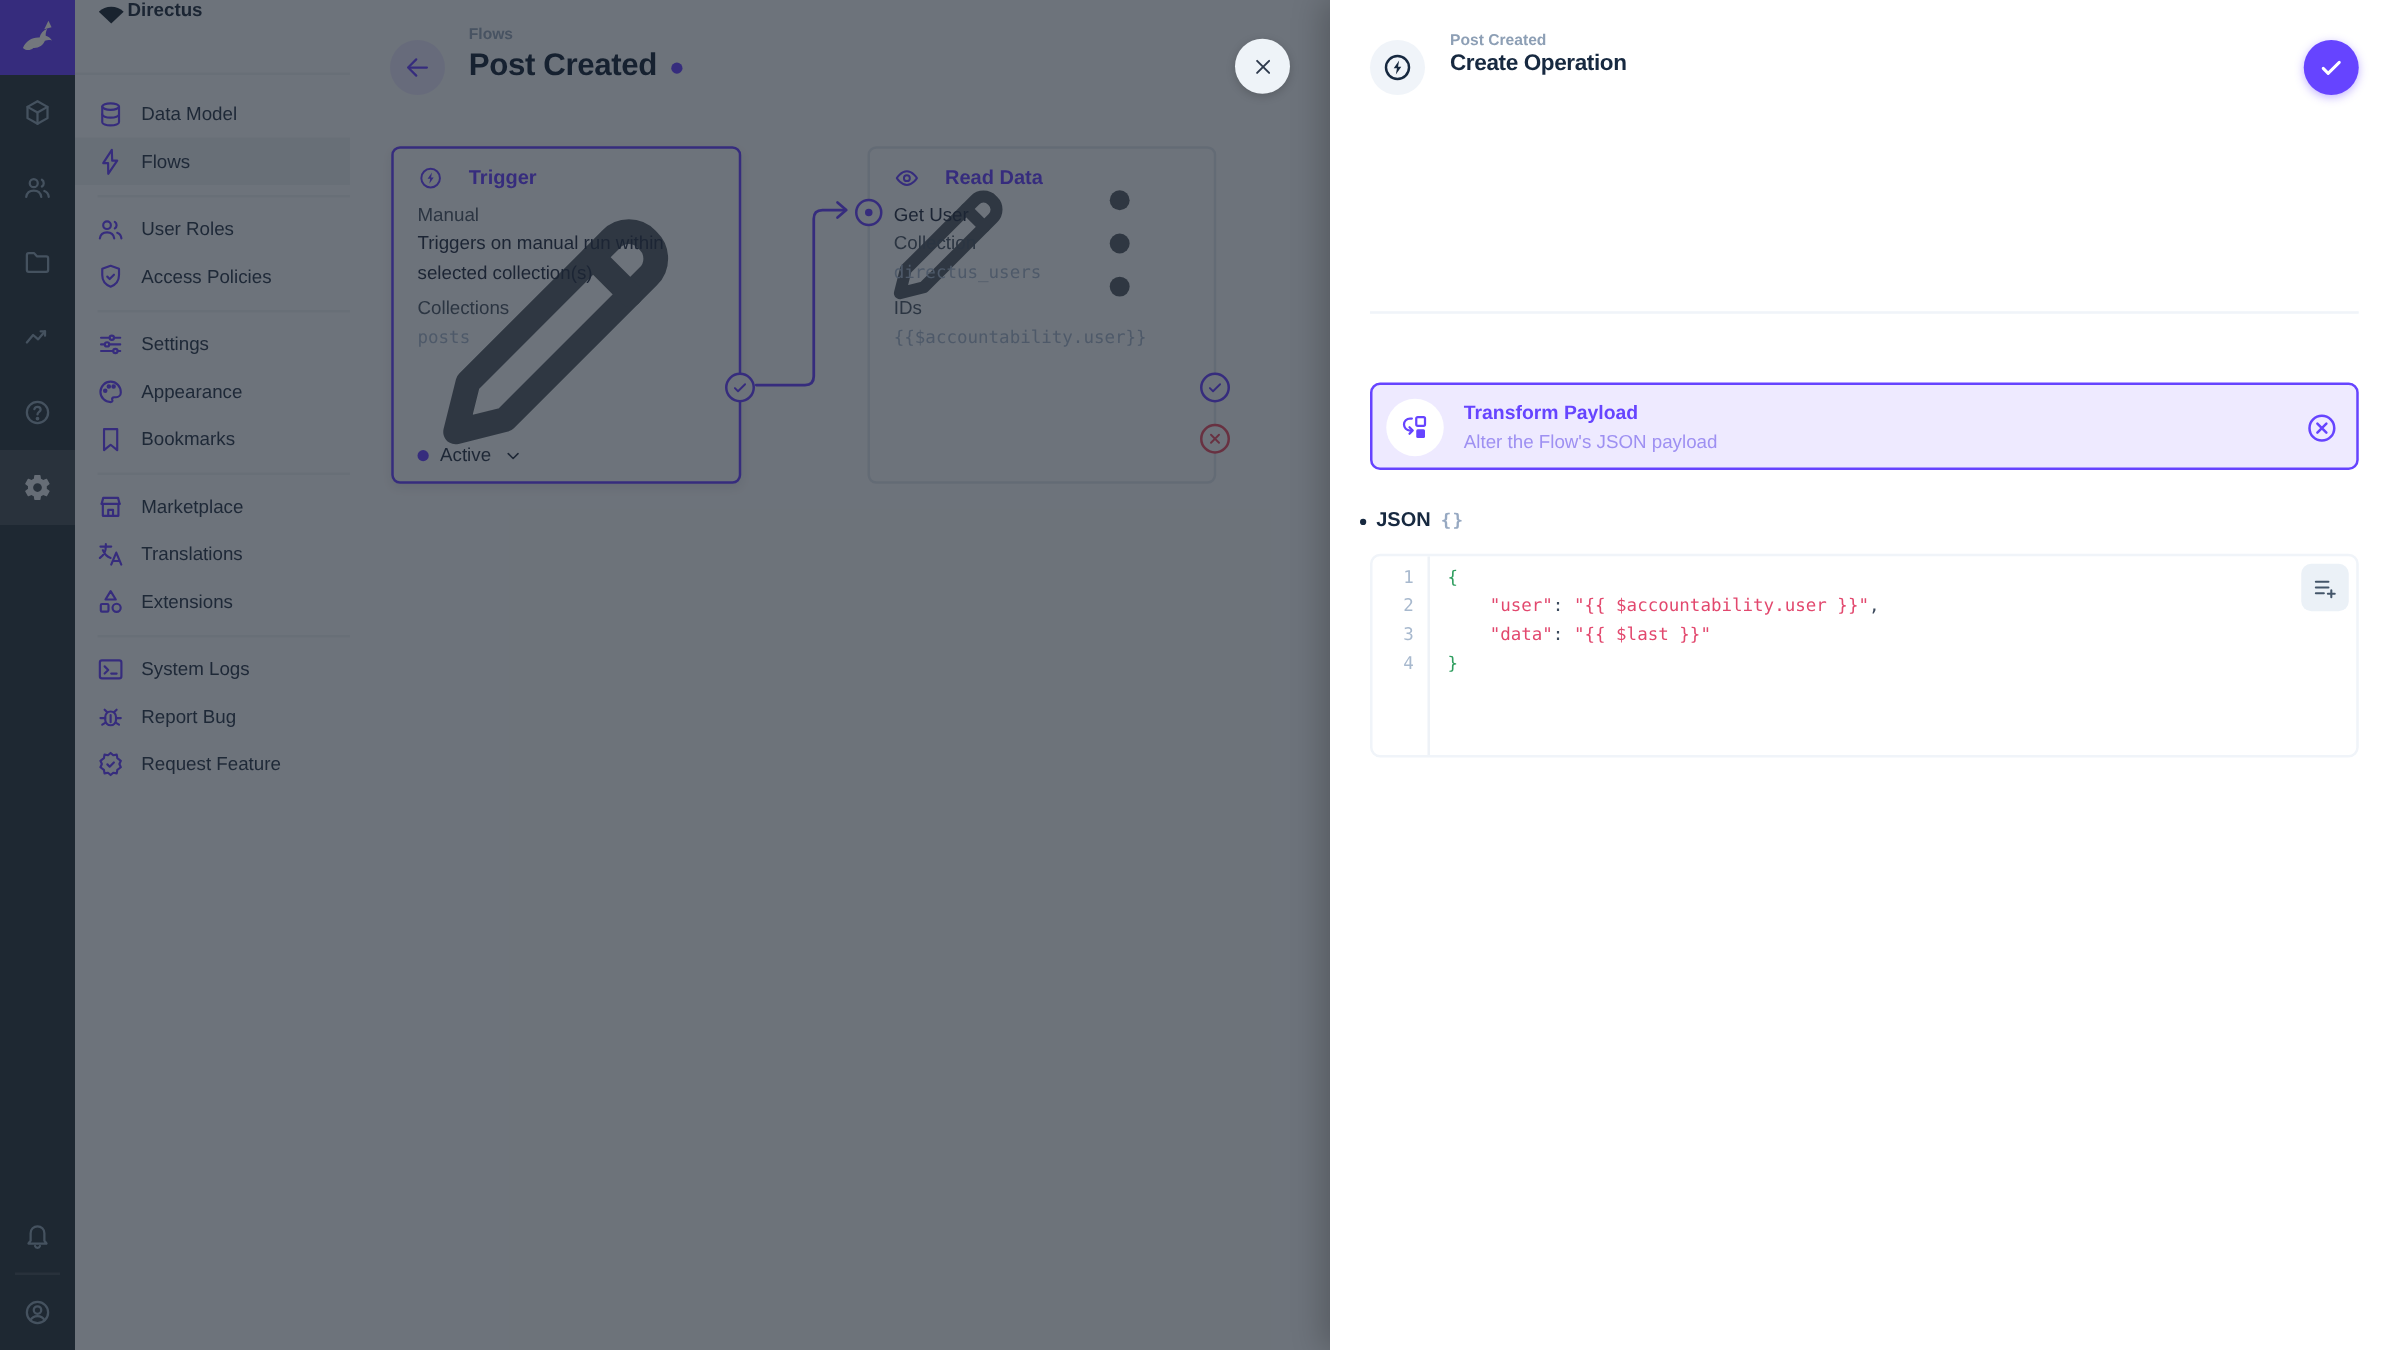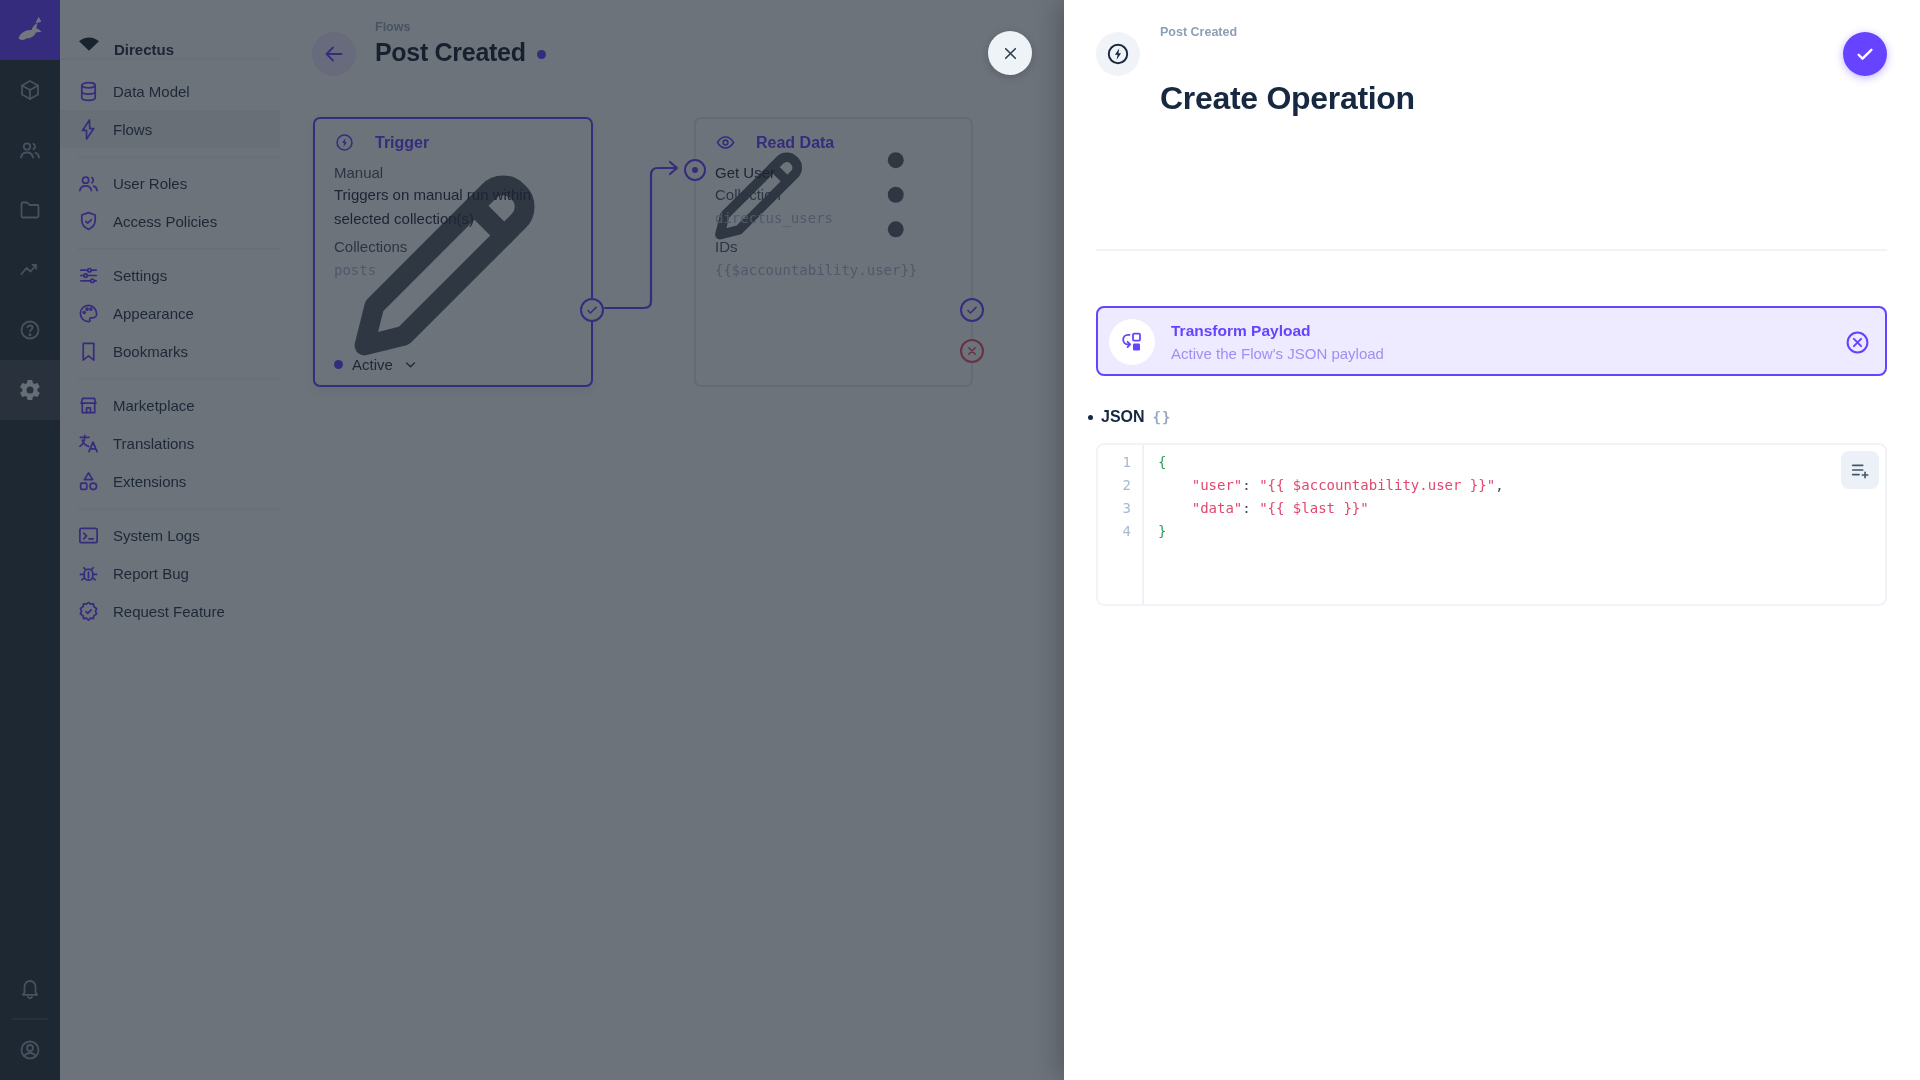--- a/index.html
+++ b/index.html
@@ -24,21 +24,21 @@
   .logo-tile{width:60px;height:60px;background:var(--accent);display:flex;align-items:center;justify-content:center;color:#fff;cursor:pointer;}
   .logo-tile .lg{width:40px;height:40px;}
   .module-item{width:60px;height:60px;display:flex;align-items:center;justify-content:center;background:transparent;border:none;color:#8ca2b5;cursor:pointer;}
   .module-item.active{background:rgba(255,255,255,0.13);color:#dfe7ee;}
   .module-item .m-ic{width:24px;height:24px;}
   .module-bottom{position:absolute;left:0;bottom:0;width:60px;display:flex;flex-direction:column;align-items:center;}
   .module-divider{width:36px;height:2px;background:rgba(255,255,255,0.12);margin:0;}
 
   
   .sidebar{position:absolute;left:60px;top:0;width:220px;height:1080px;background:var(--bg-page);z-index:10;}
-  .project-header{height:60px;display:flex;align-items:flex-end;gap:12px;padding:0 16px;border-bottom:2px solid var(--border);cursor:pointer;}
+  .project-header{height:60px;display:flex;align-items:flex-start;padding:0 16px;border-bottom:2px solid var(--border);cursor:pointer;}
   .project-logo{width:26px;height:26px;color:#1f2e3d;}
   .project-name{font-size:15px;font-weight:600;color:#243447;}
   .nav-items{padding-top:12px;}
   .nav-item{height:38px;display:flex;align-items:center;gap:13px;padding:0 17px;cursor:pointer;position:relative;}
   .nav-item.active{background:#e4eaf1;}
   .nav-item.divided{margin-top:16px;}
   .nav-item.divided::before{content:"";position:absolute;top:-8px;left:18px;right:0;height:2px;background:var(--border);}
   .nav-icon{width:23px;height:23px;color:var(--accent);flex:none;}
   .nav-label{font-size:15px;font-weight:500;color:#2c3c52;white-space:nowrap;}
 
@@ -80,21 +80,21 @@
   
   .overlay{position:absolute;inset:0;background:rgba(21,29,38,0.60);z-index:40;border:none;cursor:pointer;}
   .close-drawer{position:absolute;left:988px;top:31px;width:44px;height:44px;border-radius:50%;border:none;background:#eef3f8;color:#2e3a4d;display:flex;align-items:center;justify-content:center;cursor:pointer;z-index:60;box-shadow:0 2px 8px rgba(0,0,0,0.18);}
   .close-drawer .ci{width:21px;height:21px;}
 
   
   .drawer{position:absolute;left:1064px;top:0;width:856px;height:1080px;background:#ffffff;z-index:50;box-shadow:-6px 0 24px rgba(0,0,0,0.22);}
   .d-icon-circle{position:absolute;left:32px;top:32px;width:44px;height:44px;border-radius:50%;background:var(--bg-page);color:var(--fg);display:flex;align-items:center;justify-content:center;border:none;}
   .d-icon-circle .di{width:26px;height:26px;}
   .d-breadcrumb{position:absolute;left:96px;top:25px;font-size:12.5px;font-weight:600;color:#8d9fb5;}
-  .d-title{position:absolute;left:96px;top:40px;font-size:32px;font-weight:700;color:var(--fg);letter-spacing:-0.3px;margin-top:40px;}
+  .d-title{position:absolute;left:96px;top:40px;font-size:18px;font-weight:700;color:var(--fg);letter-spacing:-0.3px;}
   .save-btn{position:absolute;right:33px;top:32px;width:44px;height:44px;border-radius:50%;border:none;background:var(--accent);color:#fff;display:flex;align-items:center;justify-content:center;cursor:pointer;box-shadow:0 2px 8px rgba(102,68,255,0.4);}
   .save-btn .sv{width:22px;height:22px;}
   .save-btn svg{stroke-width:2.6;}
 
   .fields{position:absolute;top:104px;left:32px;right:33px;display:flex;gap:35px;}
   .field{flex:1;}
   .field-label{font-size:15.5px;font-weight:700;color:var(--fg);margin-bottom:11px;}
   .input-box{position:relative;height:57px;border:2px solid var(--border);border-radius:8px;background:#fff;}
   .input-box input{width:100%;height:100%;border:none;outline:none;background:transparent;padding:0 52px 0 16px;font-size:15.5px;color:#2b3a4f;font-family:inherit;}
   .input-icon{position:absolute;right:14px;top:50%;transform:translateY(-50%);width:24px;height:24px;color:#aebfd0;}
@@ -516,21 +516,21 @@
         <span class="oc">
             <svg viewBox="0 0 24 24" fill="none" stroke="currentColor" stroke-width="1.8" stroke-linecap="round" stroke-linejoin="round">
               <rect x="13" y="3.6" width="7" height="7" rx="1.2"></rect>
               <rect x="13" y="13.4" width="7" height="7" rx="1.2" fill="currentColor" stroke="none"></rect>
               <path d="M9.5 4.8H8a4.8 4.8 0 0 0 0 9.6h1.5"></path>
               <path d="M7.6 11.8l2.6 2.6-2.6 2.6"></path>
             </svg>
           </span>
       </div>
       <div class="op-title">Transform Payload</div>
-      <div class="op-sub">Active the Flow's JSON payload</div>
+      <div class="op-sub">Alter the Flow's JSON payload</div>
       <button class="op-remove">
         <span><svg viewBox="0 0 24 24" fill="none" stroke="currentColor" stroke-width="1.8" stroke-linecap="round" stroke-linejoin="round">
               <circle cx="12" cy="12" r="8.8"></circle>
               <path d="M8.8 8.8l6.4 6.4M15.2 8.8l-6.4 6.4"></path>
             </svg></span>
       </button>
     </div>
 
     <div class="json-label-row">
       <span class="req-dot"></span>

